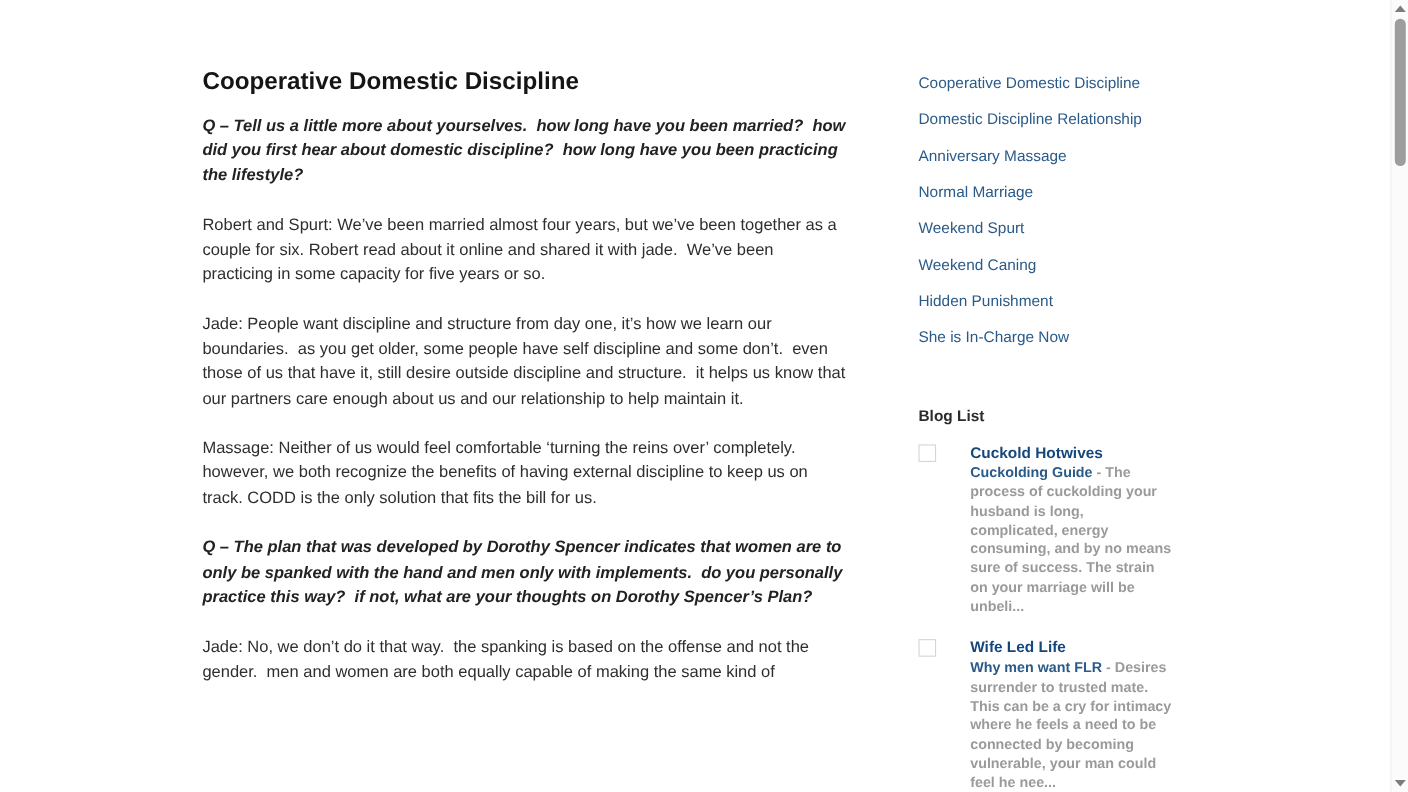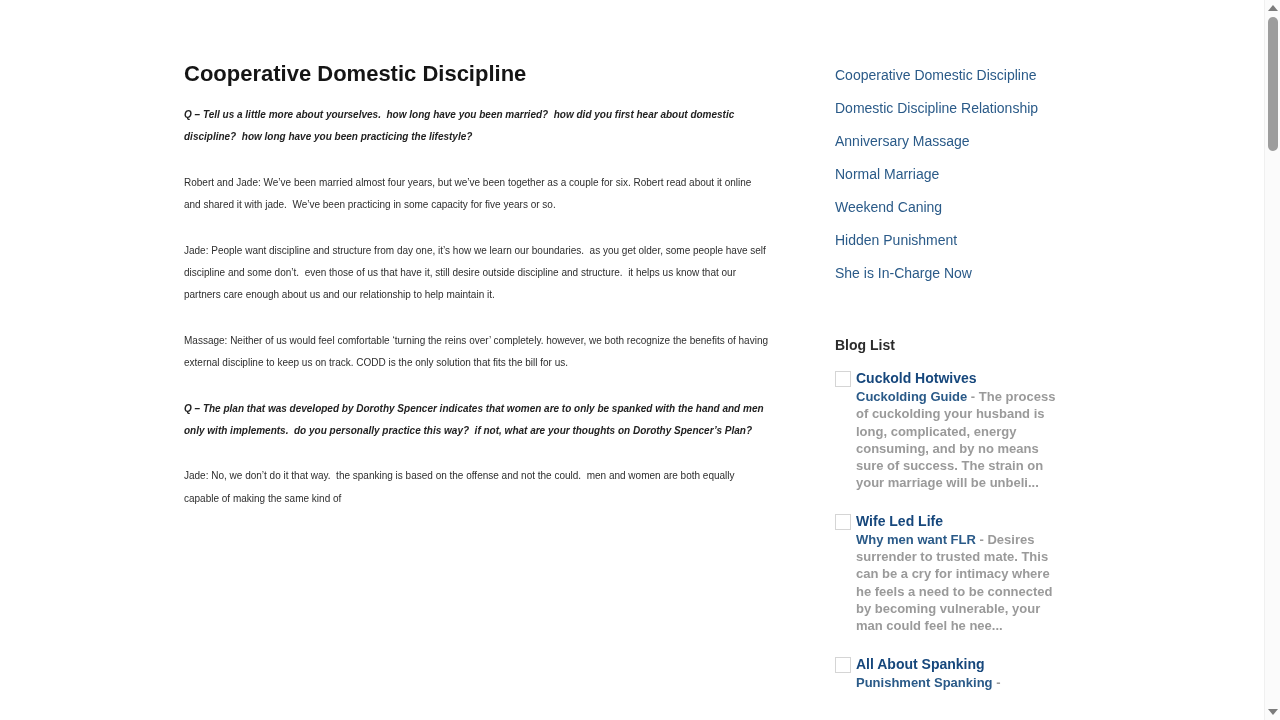--- a/index.html
+++ b/index.html
@@ -13,21 +13,21 @@
 
   
   .article { position: absolute; left: 184px; top: 60px; width: 586px; }
   .article h1 {
     margin: 0 0 16px 0;
     font-size: 22px; line-height: 28px; font-weight: bold;
     color: #151515;
   }
   .article p {
     margin: 0 0 23px 0;
-    font-size: 10px; line-height: 22.4px;
+    font-size: 15px; line-height: 22.4px;
     color: #2e2e2e;
     white-space: pre-wrap;
   }
   .article p.q { font-weight: bold; font-style: italic; color: #222222; }
 
   
   .sidebar { position: absolute; left: 835px; top: 66px; width: 232px; }
   .side-link {
     display: block;
     font-size: 14px; line-height: 19px;
@@ -42,21 +42,21 @@
   }
   .blog-list { margin-top: 15px; }
   .blog-item { display: flex; align-items: flex-start; margin-bottom: 21px; }
   .thumb {
     flex: 0 0 auto;
     width: 16px; height: 16px;
     border: 1px solid #d5d5d5;
     background: #ffffff;
     margin: 1px 5px 0 0;
   }
-  .blog-body { width: 208px; }
+  .blog-body { width: 208px; margin-left: 26px; }
   .blog-title {
     display: block;
     font-size: 14px; line-height: 17px; font-weight: bold;
     color: #16477c; text-decoration: none;
     margin-bottom: 1px;
     cursor: pointer;
   }
   .blog-desc {
     margin: 0;
     font-size: 13px; line-height: 17.3px;
@@ -92,33 +92,34 @@
     background: #9d9d9d;
     border-radius: 5px;
   }
 </style>
 </head>
 <body>
 
 <main class="article">
   <h1>Cooperative Domestic Discipline</h1>
   <p class="q">Q – Tell us a little more about yourselves.  how long have you been married?  how did you first hear about domestic discipline?  how long have you been practicing the lifestyle?</p>
-  <p>Robert and Jade: We’ve been married almost four years, but we’ve been together as a couple for six. Robert read about it online and shared it with jade.  We’ve been practicing in some capacity for five years or so.</p>
+  <p>Robert and Spurt: We’ve been married almost four years, but we’ve been together as a couple for six. Robert read about it online and shared it with jade.  We’ve been practicing in some capacity for five years or so.</p>
   <p>Jade: People want discipline and structure from day one, it’s how we learn our boundaries.  as you get older, some people have self discipline and some don’t.  even those of us that have it, still desire outside discipline and structure.  it helps us know that our partners care enough about us and our relationship to help maintain it.</p>
   <p>Massage: Neither of us would feel comfortable ‘turning the reins over’ completely. however, we both recognize the benefits of having external discipline to keep us on track. CODD is the only solution that fits the bill for us.</p>
   <p class="q">Q – The plan that was developed by Dorothy Spencer indicates that women are to only be spanked with the hand and men only with implements.  do you personally practice this way?  if not, what are your thoughts on Dorothy Spencer’s Plan?</p>
-  <p>Jade: No, we don’t do it that way.  the spanking is based on the offense and not the could.  men and women are both equally capable of making the same kind of</p>
+  <p>Jade: No, we don’t do it that way.  the spanking is based on the offense and not the gender.  men and women are both equally capable of making the same kind of</p>
 </main>
 
 <aside class="sidebar">
   <nav>
     <a class="side-link">Cooperative Domestic Discipline</a>
     <a class="side-link">Domestic Discipline Relationship</a>
     <a class="side-link">Anniversary Massage</a>
     <a class="side-link">Normal Marriage</a>
+    <a class="side-link">Weekend Spurt</a>
     <a class="side-link">Weekend Caning</a>
     <a class="side-link">Hidden Punishment</a>
     <a class="side-link">She is In-Charge Now</a>
   </nav>
 
   <h2 class="blog-list-header">Blog List</h2>
 
   <div class="blog-list">
 
     <div class="blog-item">

